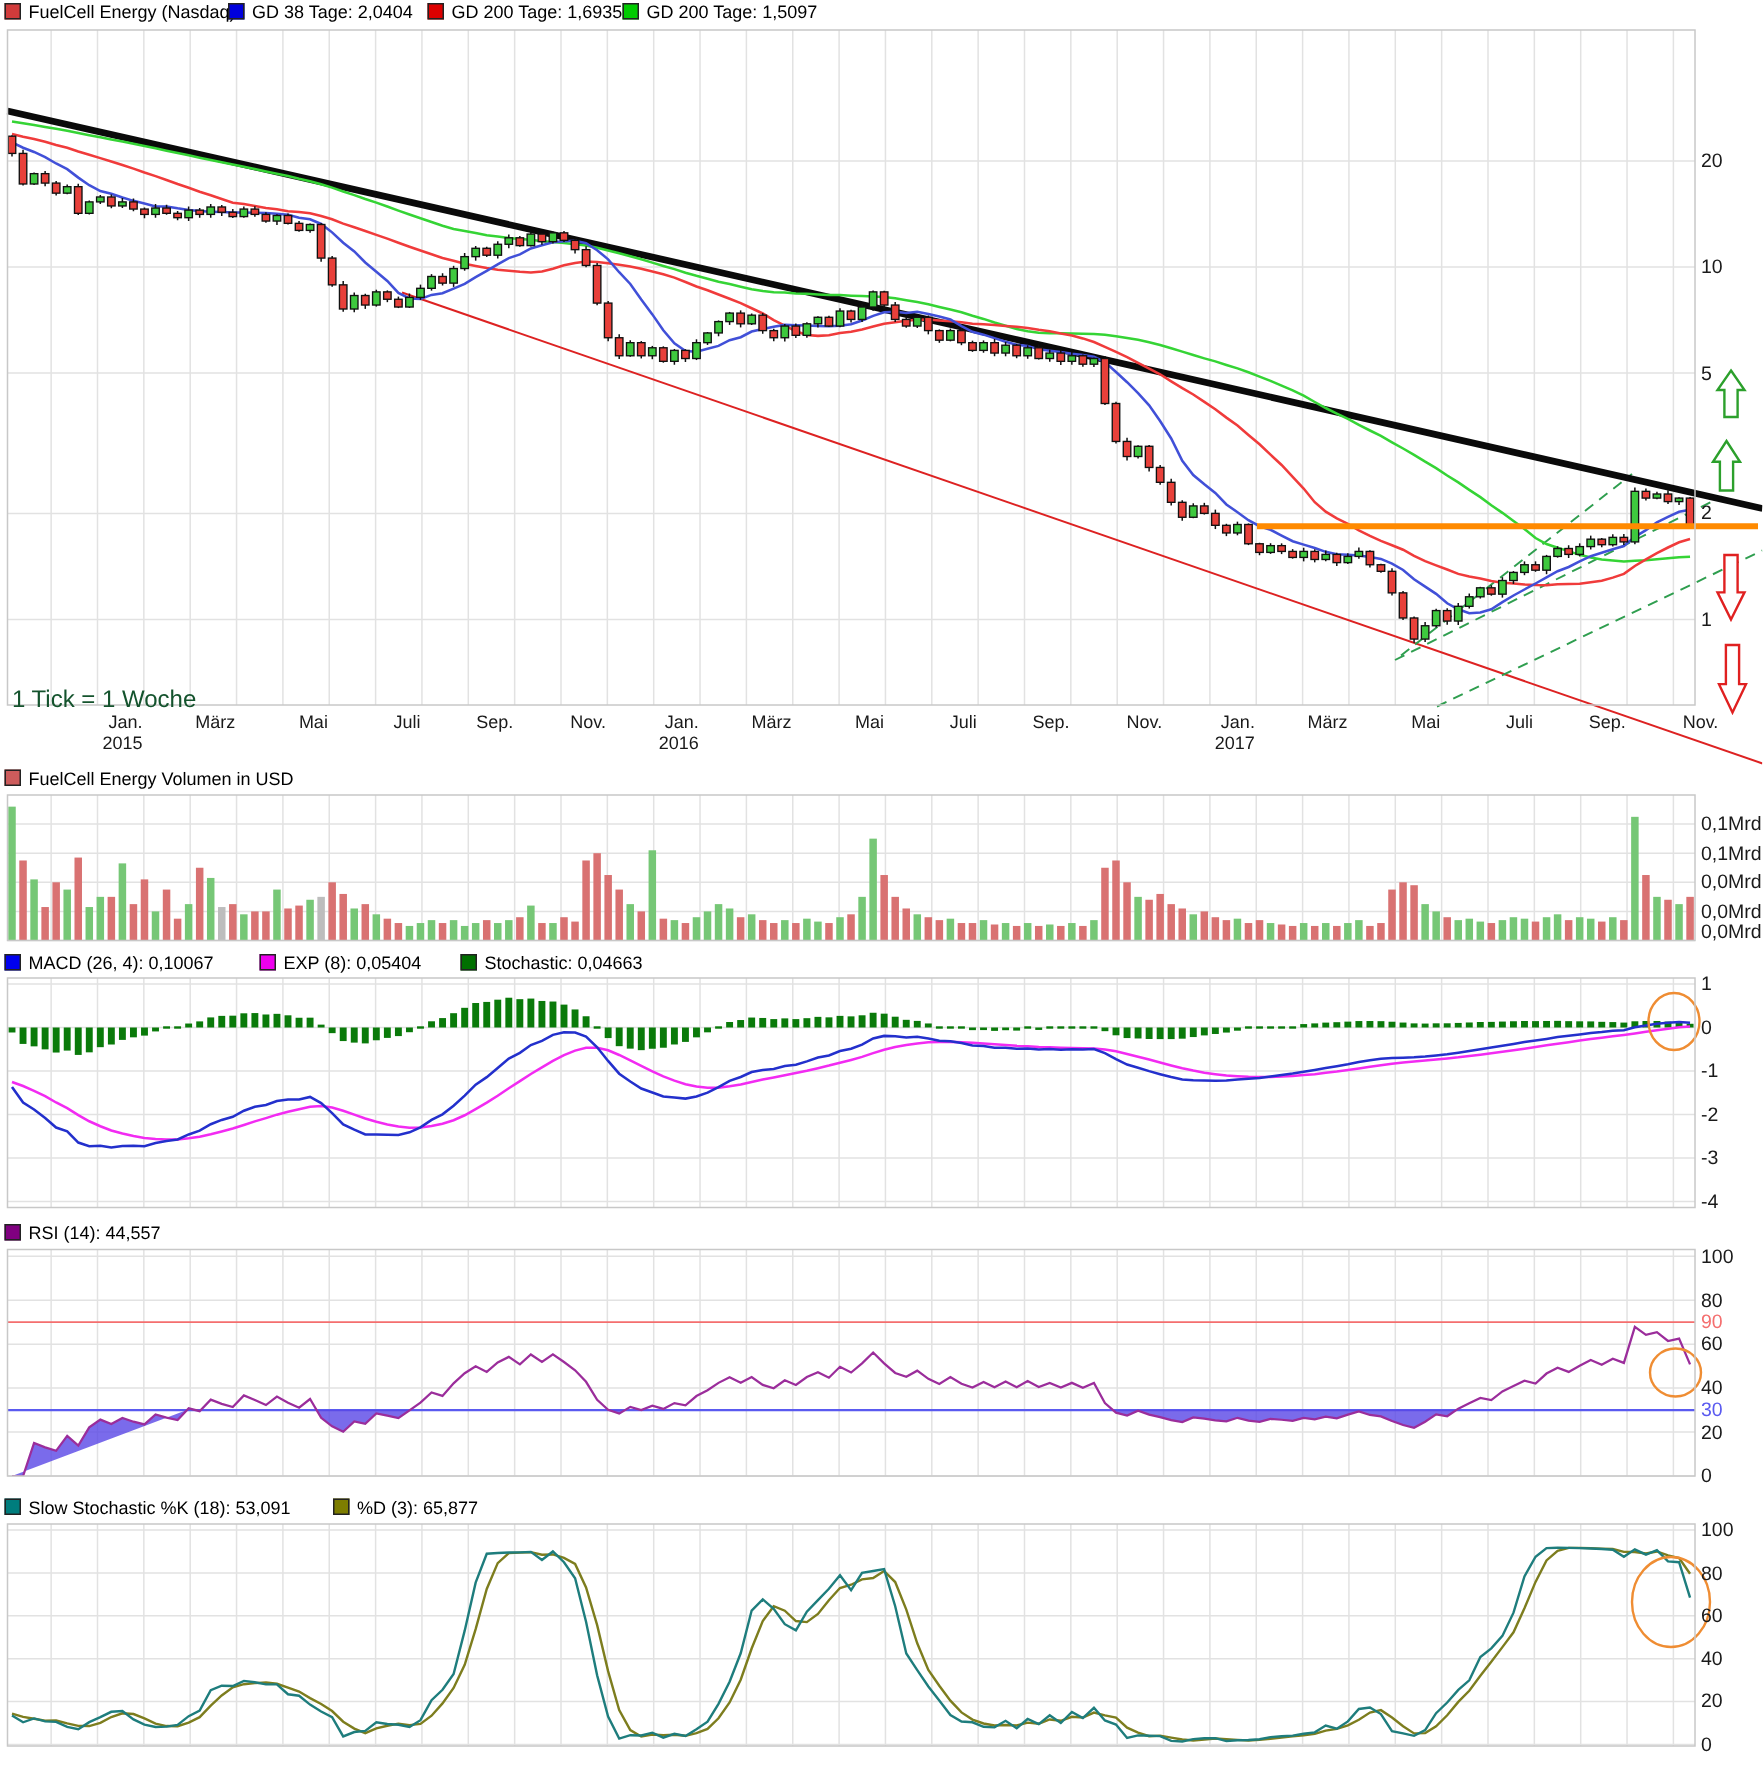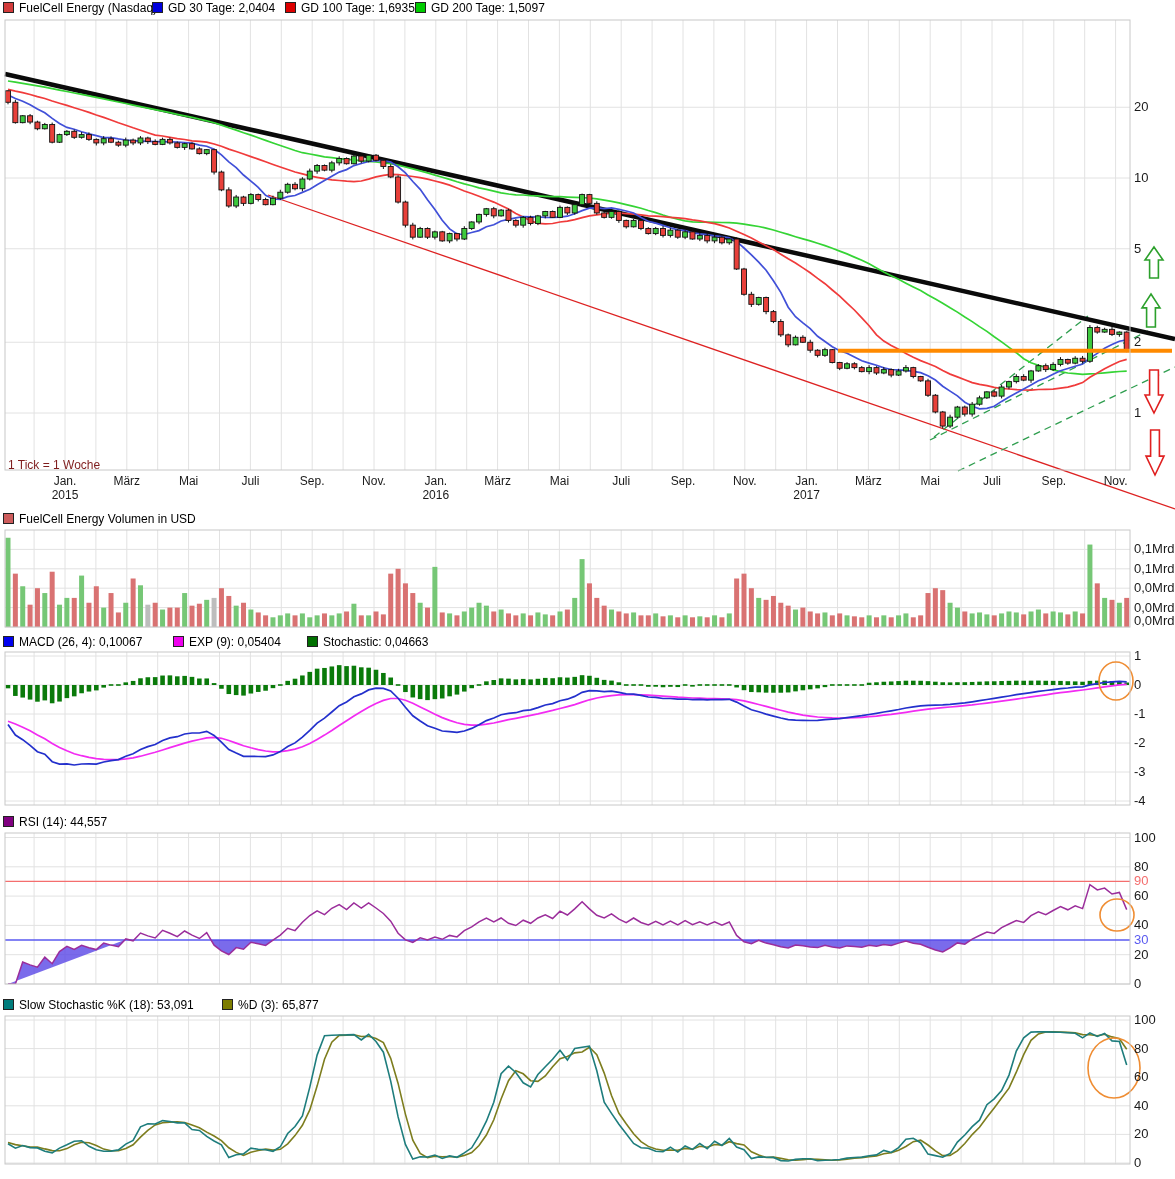--- a/index.html
+++ b/index.html
@@ -4,22 +4,22 @@
 <style>
   html,body{margin:0;padding:0;background:#fff;}
   #app{position:relative;width:1175px;height:1179px;background:#fff;overflow:hidden;
        font-family:"Liberation Sans",sans-serif;}
   #chart{position:absolute;left:0;top:0;}
   #labels{position:absolute;left:0;top:0;width:1175px;height:1179px;pointer-events:none;}
   .li{position:absolute;display:flex;align-items:center;height:13px;white-space:nowrap;}
   .sw{display:inline-block;width:9px;height:9px;border:1px solid #222;margin-right:5px;flex:0 0 auto;}
   .lt{font-size:12px;color:#000;}
   .ax{position:absolute;font-size:13px;color:#1a1a1a;}
-  .xm{position:absolute;font-size:12px;color:#1a1a1a;width:60px;text-align:center;}
-  .note{position:absolute;font-size:12px;color:#7f1d1d;}
+  .xm{position:absolute;font-size:12px;color:#1a1a1a;width:60px;text-align:right;}
+  .note{position:absolute;font-size:16px;color:#14532d;}
 </style>
 </head>
 <body>
 
 <div id="app">
   <svg id="chart" width="1175" height="1179">
       <defs>
         <clipPath id="clipMain">
           <rect x="5" y="20" width="1125" height="450"></rect>
         </clipPath>
@@ -956,45 +956,45 @@
       <span class="xm" style="left: 1023.8px; top: 474px;">Sep.</span>
       <span class="xm" style="left: 1085.6px; top: 474px;">Nov.</span>
     </div>
 
   <span class="li" style="left:3px;top:1px">
       <i class="sw" style="background: rgb(210, 59, 59);"></i>
       <span class="lt">FuelCell Energy (Nasdaq)</span>
     </span>
   <span class="li" style="left:152px;top:1px">
       <i class="sw" style="background: rgb(0, 0, 221);"></i>
-      <span class="lt">GD 30 Tage: 2,0404</span>
+      <span class="lt">GD 38 Tage: 2,0404</span>
     </span>
   <span class="li" style="left:285px;top:1px">
       <i class="sw" style="background: rgb(221, 0, 0);"></i>
-      <span class="lt">GD 100 Tage: 1,6935</span>
+      <span class="lt">GD 200 Tage: 1,6935</span>
     </span>
   <span class="li" style="left:415px;top:1px">
       <i class="sw" style="background: rgb(0, 204, 0);"></i>
       <span class="lt">GD 200 Tage: 1,5097</span>
     </span>
 
   <span class="note" style="left:8px;top:458px">1 Tick = 1 Woche</span>
 
   <span class="li" style="left:3px;top:512px">
       <i class="sw" style="background: rgb(205, 92, 92);"></i>
       <span class="lt">FuelCell Energy Volumen in USD</span>
     </span>
 
   <span class="li" style="left:3px;top:635px">
       <i class="sw" style="background: rgb(0, 0, 238);"></i>
       <span class="lt">MACD (26, 4): 0,10067</span>
     </span>
   <span class="li" style="left:173px;top:635px">
       <i class="sw" style="background: rgb(238, 0, 238);"></i>
-      <span class="lt">EXP (9): 0,05404</span>
+      <span class="lt">EXP (8): 0,05404</span>
     </span>
   <span class="li" style="left:307px;top:635px">
       <i class="sw" style="background: rgb(0, 112, 0);"></i>
       <span class="lt">Stochastic: 0,04663</span>
     </span>
 
   <span class="li" style="left:3px;top:815px">
       <i class="sw" style="background: rgb(128, 0, 128);"></i>
       <span class="lt">RSI (14): 44,557</span>
     </span>

